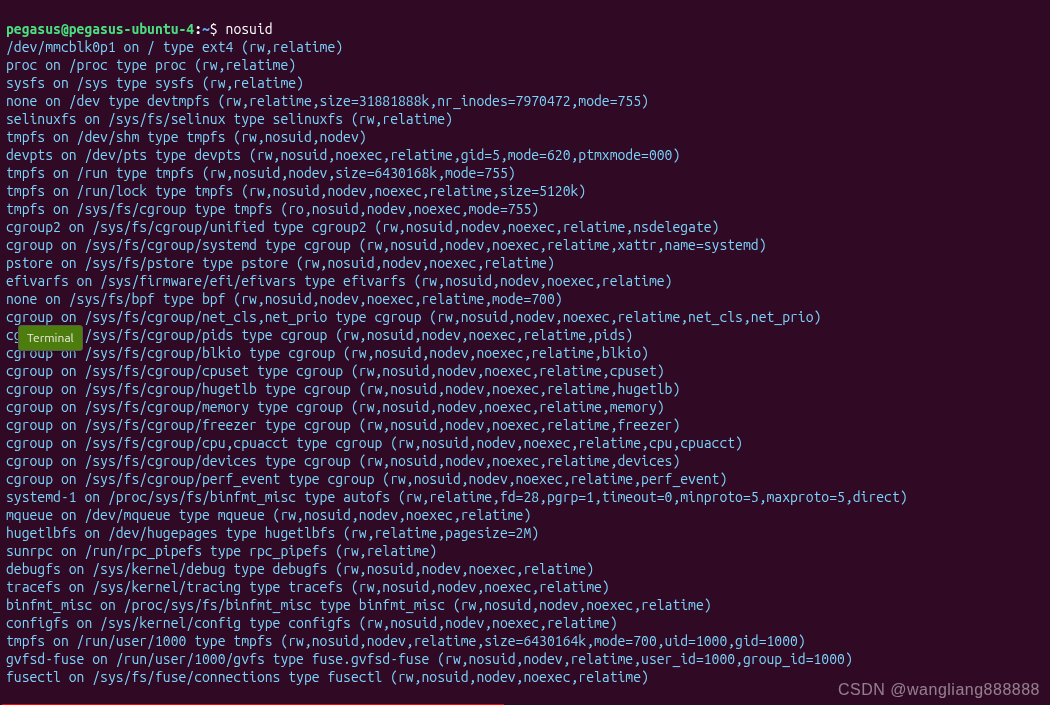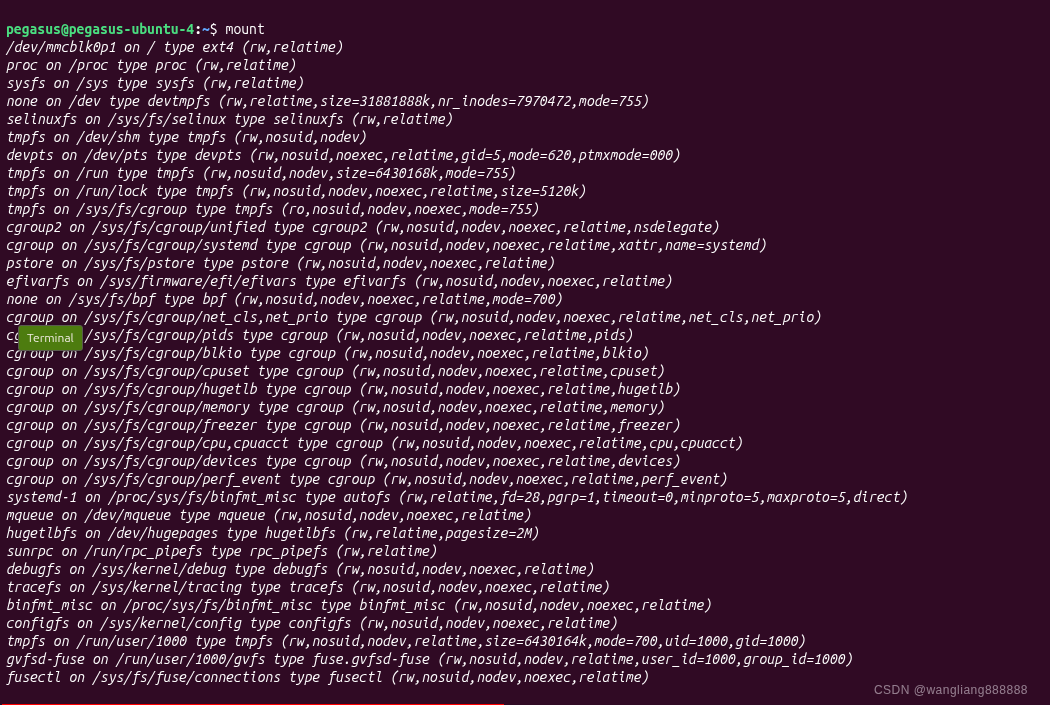--- a/index.html
+++ b/index.html
@@ -17,21 +17,21 @@
   }
   .terminal {
     padding: 2px 6px;
     white-space: pre;
   }
   .prompt-user { color: #4ade80; font-weight: bold; }
   .prompt-colon { color: #ffffff; font-weight: bold; }
   .prompt-path { color: #60a5fa; font-weight: bold; }
   .prompt-dollar { color: #ffffff; }
   .cmd { color: #ffffff; }
-  .out { color: #ffffff; display: block; font-style: italic; }
+  .out { color: #7dd3fc; display: block; }
   .highlight-box {
     border: 2px solid #ff0000;
     display: inline-block;
     padding: 0 2px;
     margin-left: -4px;
   }
   .tooltip {
     position: absolute;
     left: 18px;
     top: 325px;
@@ -39,32 +39,32 @@
     border: 1px solid #5a594f;
     color: #f0ece2;
     font-family: Ubuntu, sans-serif;
     font-size: 12px;
     padding: 3px 8px;
     border-radius: 3px;
     box-shadow: 0 1px 3px rgba(0,0,0,.4);
   }
   .watermark {
     position: absolute;
-    right: 22px;
+    right: 10px;
     bottom: 6px;
     color: rgba(230,220,230,0.55);
     font-family: sans-serif;
-    font-size: 12px;
+    font-size: 16px;
     letter-spacing: .5px;
   }
 </style>
 </head>
 <body>
 
 <div class="terminal">
-<span><span class="prompt-user">pegasus@pegasus-ubuntu-4</span><span class="prompt-colon">:</span><span class="prompt-path">~</span><span class="prompt-dollar">$</span> <span class="cmd">mount</span></span>
+<span><span class="prompt-user">pegasus@pegasus-ubuntu-4</span><span class="prompt-colon">:</span><span class="prompt-path">~</span><span class="prompt-dollar">$</span> <span class="cmd">nosuid</span></span>
 <span id="mount-output"><span class="out">/dev/mmcblk0p1 on / type ext4 (rw,relatime)</span><span class="out">proc on /proc type proc (rw,relatime)</span><span class="out">sysfs on /sys type sysfs (rw,relatime)</span><span class="out">none on /dev type devtmpfs (rw,relatime,size=31881888k,nr_inodes=7970472,mode=755)</span><span class="out">selinuxfs on /sys/fs/selinux type selinuxfs (rw,relatime)</span><span class="out">tmpfs on /dev/shm type tmpfs (rw,nosuid,nodev)</span><span class="out">devpts on /dev/pts type devpts (rw,nosuid,noexec,relatime,gid=5,mode=620,ptmxmode=000)</span><span class="out">tmpfs on /run type tmpfs (rw,nosuid,nodev,size=6430168k,mode=755)</span><span class="out">tmpfs on /run/lock type tmpfs (rw,nosuid,nodev,noexec,relatime,size=5120k)</span><span class="out">tmpfs on /sys/fs/cgroup type tmpfs (ro,nosuid,nodev,noexec,mode=755)</span><span class="out">cgroup2 on /sys/fs/cgroup/unified type cgroup2 (rw,nosuid,nodev,noexec,relatime,nsdelegate)</span><span class="out">cgroup on /sys/fs/cgroup/systemd type cgroup (rw,nosuid,nodev,noexec,relatime,xattr,name=systemd)</span><span class="out">pstore on /sys/fs/pstore type pstore (rw,nosuid,nodev,noexec,relatime)</span><span class="out">efivarfs on /sys/firmware/efi/efivars type efivarfs (rw,nosuid,nodev,noexec,relatime)</span><span class="out">none on /sys/fs/bpf type bpf (rw,nosuid,nodev,noexec,relatime,mode=700)</span><span class="out">cgroup on /sys/fs/cgroup/net_cls,net_prio type cgroup (rw,nosuid,nodev,noexec,relatime,net_cls,net_prio)</span><span class="out">cgroup on /sys/fs/cgroup/pids type cgroup (rw,nosuid,nodev,noexec,relatime,pids)</span><span class="out">cgroup on /sys/fs/cgroup/blkio type cgroup (rw,nosuid,nodev,noexec,relatime,blkio)</span><span class="out">cgroup on /sys/fs/cgroup/cpuset type cgroup (rw,nosuid,nodev,noexec,relatime,cpuset)</span><span class="out">cgroup on /sys/fs/cgroup/hugetlb type cgroup (rw,nosuid,nodev,noexec,relatime,hugetlb)</span><span class="out">cgroup on /sys/fs/cgroup/memory type cgroup (rw,nosuid,nodev,noexec,relatime,memory)</span><span class="out">cgroup on /sys/fs/cgroup/freezer type cgroup (rw,nosuid,nodev,noexec,relatime,freezer)</span><span class="out">cgroup on /sys/fs/cgroup/cpu,cpuacct type cgroup (rw,nosuid,nodev,noexec,relatime,cpu,cpuacct)</span><span class="out">cgroup on /sys/fs/cgroup/devices type cgroup (rw,nosuid,nodev,noexec,relatime,devices)</span><span class="out">cgroup on /sys/fs/cgroup/perf_event type cgroup (rw,nosuid,nodev,noexec,relatime,perf_event)</span><span class="out">systemd-1 on /proc/sys/fs/binfmt_misc type autofs (rw,relatime,fd=28,pgrp=1,timeout=0,minproto=5,maxproto=5,direct)</span><span class="out">mqueue on /dev/mqueue type mqueue (rw,nosuid,nodev,noexec,relatime)</span><span class="out">hugetlbfs on /dev/hugepages type hugetlbfs (rw,relatime,pagesize=2M)</span><span class="out">sunrpc on /run/rpc_pipefs type rpc_pipefs (rw,relatime)</span><span class="out">debugfs on /sys/kernel/debug type debugfs (rw,nosuid,nodev,noexec,relatime)</span><span class="out">tracefs on /sys/kernel/tracing type tracefs (rw,nosuid,nodev,noexec,relatime)</span><span class="out">binfmt_misc on /proc/sys/fs/binfmt_misc type binfmt_misc (rw,nosuid,nodev,noexec,relatime)</span><span class="out">configfs on /sys/kernel/config type configfs (rw,nosuid,nodev,noexec,relatime)</span><span class="out">tmpfs on /run/user/1000 type tmpfs (rw,nosuid,nodev,relatime,size=6430164k,mode=700,uid=1000,gid=1000)</span><span class="out">gvfsd-fuse on /run/user/1000/gvfs type fuse.gvfsd-fuse (rw,nosuid,nodev,relatime,user_id=1000,group_id=1000)</span><span class="out">fusectl on /sys/fs/fuse/connections type fusectl (rw,nosuid,nodev,noexec,relatime)</span></span>
 <span class="out"><span class="highlight-box">/dev/nvme0n1p1 on /home/pegasus/data_1T type ext4 (rw,relatime)</span></span>
 
 </div>
 
 <div class="tooltip">Terminal</div>
 <div class="watermark">CSDN @wangliang888888</div>
 
 </body></html>

